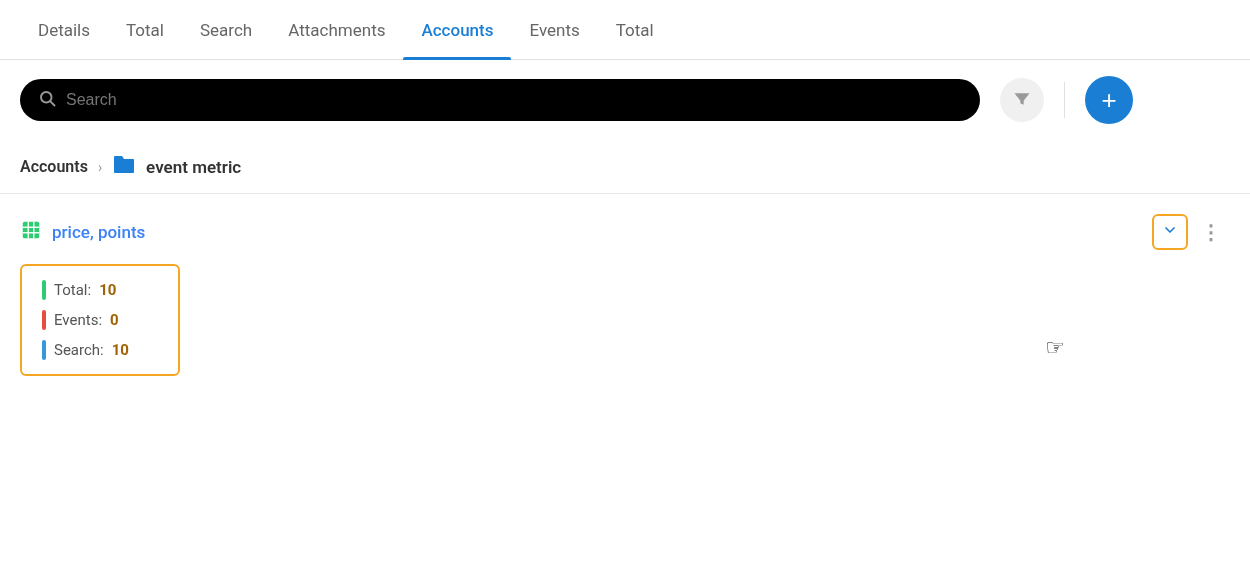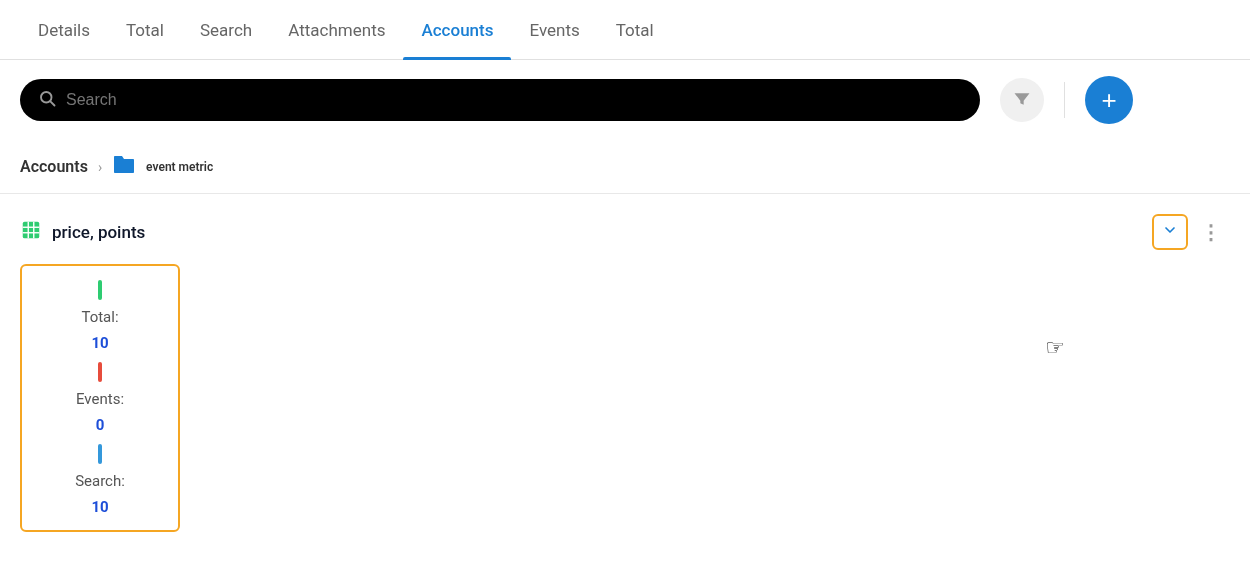--- a/index.html
+++ b/index.html
@@ -136,21 +136,21 @@
       color: #999;
       font-size: 14px;
     }
 
     .breadcrumb-folder-icon {
       font-size: 20px;
       color: #1a7fd4;
     }
 
     .breadcrumb-folder-name {
-      font-size: 12px;
+      font-size: 17px;
       font-weight: 600;
       color: #333;
     }
 
     
     .account-card {
       padding: 20px 20px 0 20px;
     }
 
     .card-header {
@@ -167,21 +167,21 @@
     }
 
     .card-icon {
       color: #2ecc71;
       font-size: 20px;
     }
 
     .card-title {
       font-size: 17px;
       font-weight: 500;
-      color: #0f172a;
+      color: #3b82f6;
     }
 
     .card-actions {
       display: flex;
       align-items: center;
       gap: 6px;
     }
 
     .collapse-btn {
       width: 36px;
@@ -222,41 +222,40 @@
       min-width: 160px;
       background: #fff;
     }
 
     .stat-row {
       display: flex;
       align-items: center;
       gap: 8px;
       font-size: 16px;
       color: #555;
-      flex-direction: column;
     }
 
     .stat-bar {
       width: 4px;
       height: 20px;
       border-radius: 2px;
     }
 
     .stat-bar.green { background: #2ecc71; }
     .stat-bar.red { background: #e74c3c; }
     .stat-bar.blue { background: #3498db; }
 
     .stat-label {
       color: #555;
       font-size: 15px;
     }
 
     .stat-value {
       font-weight: 700;
-      color: #1d4ed8;
+      color: #a16207;
       font-size: 15px;
     }
 
     
     .cursor-pointer {
       position: absolute;
       right: 185px;
       top: 335px;
       font-size: 22px;
       pointer-events: none;

